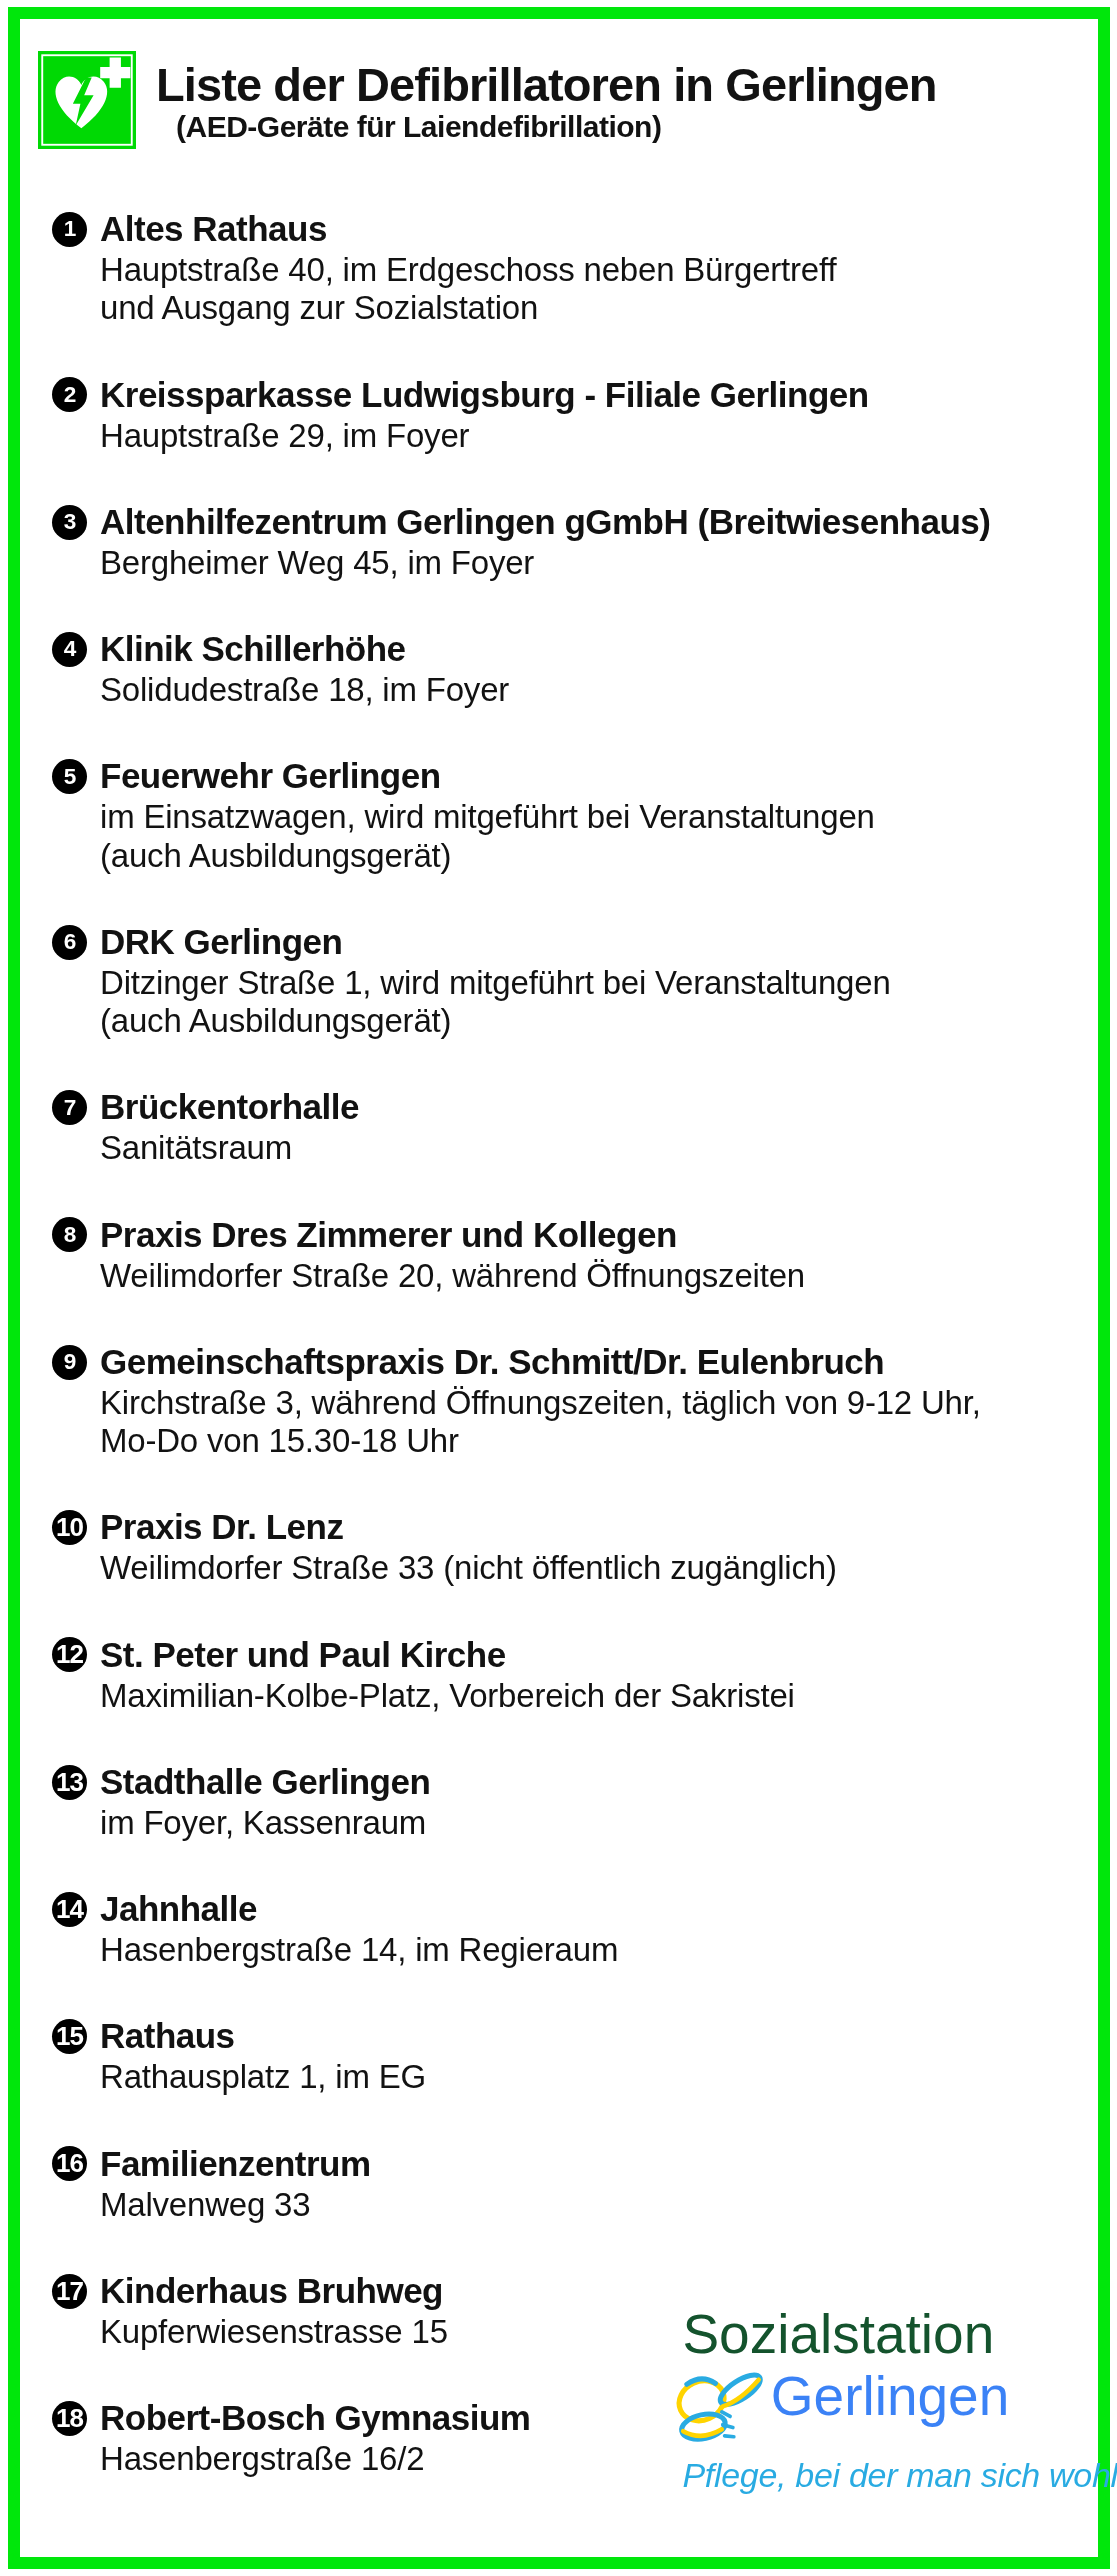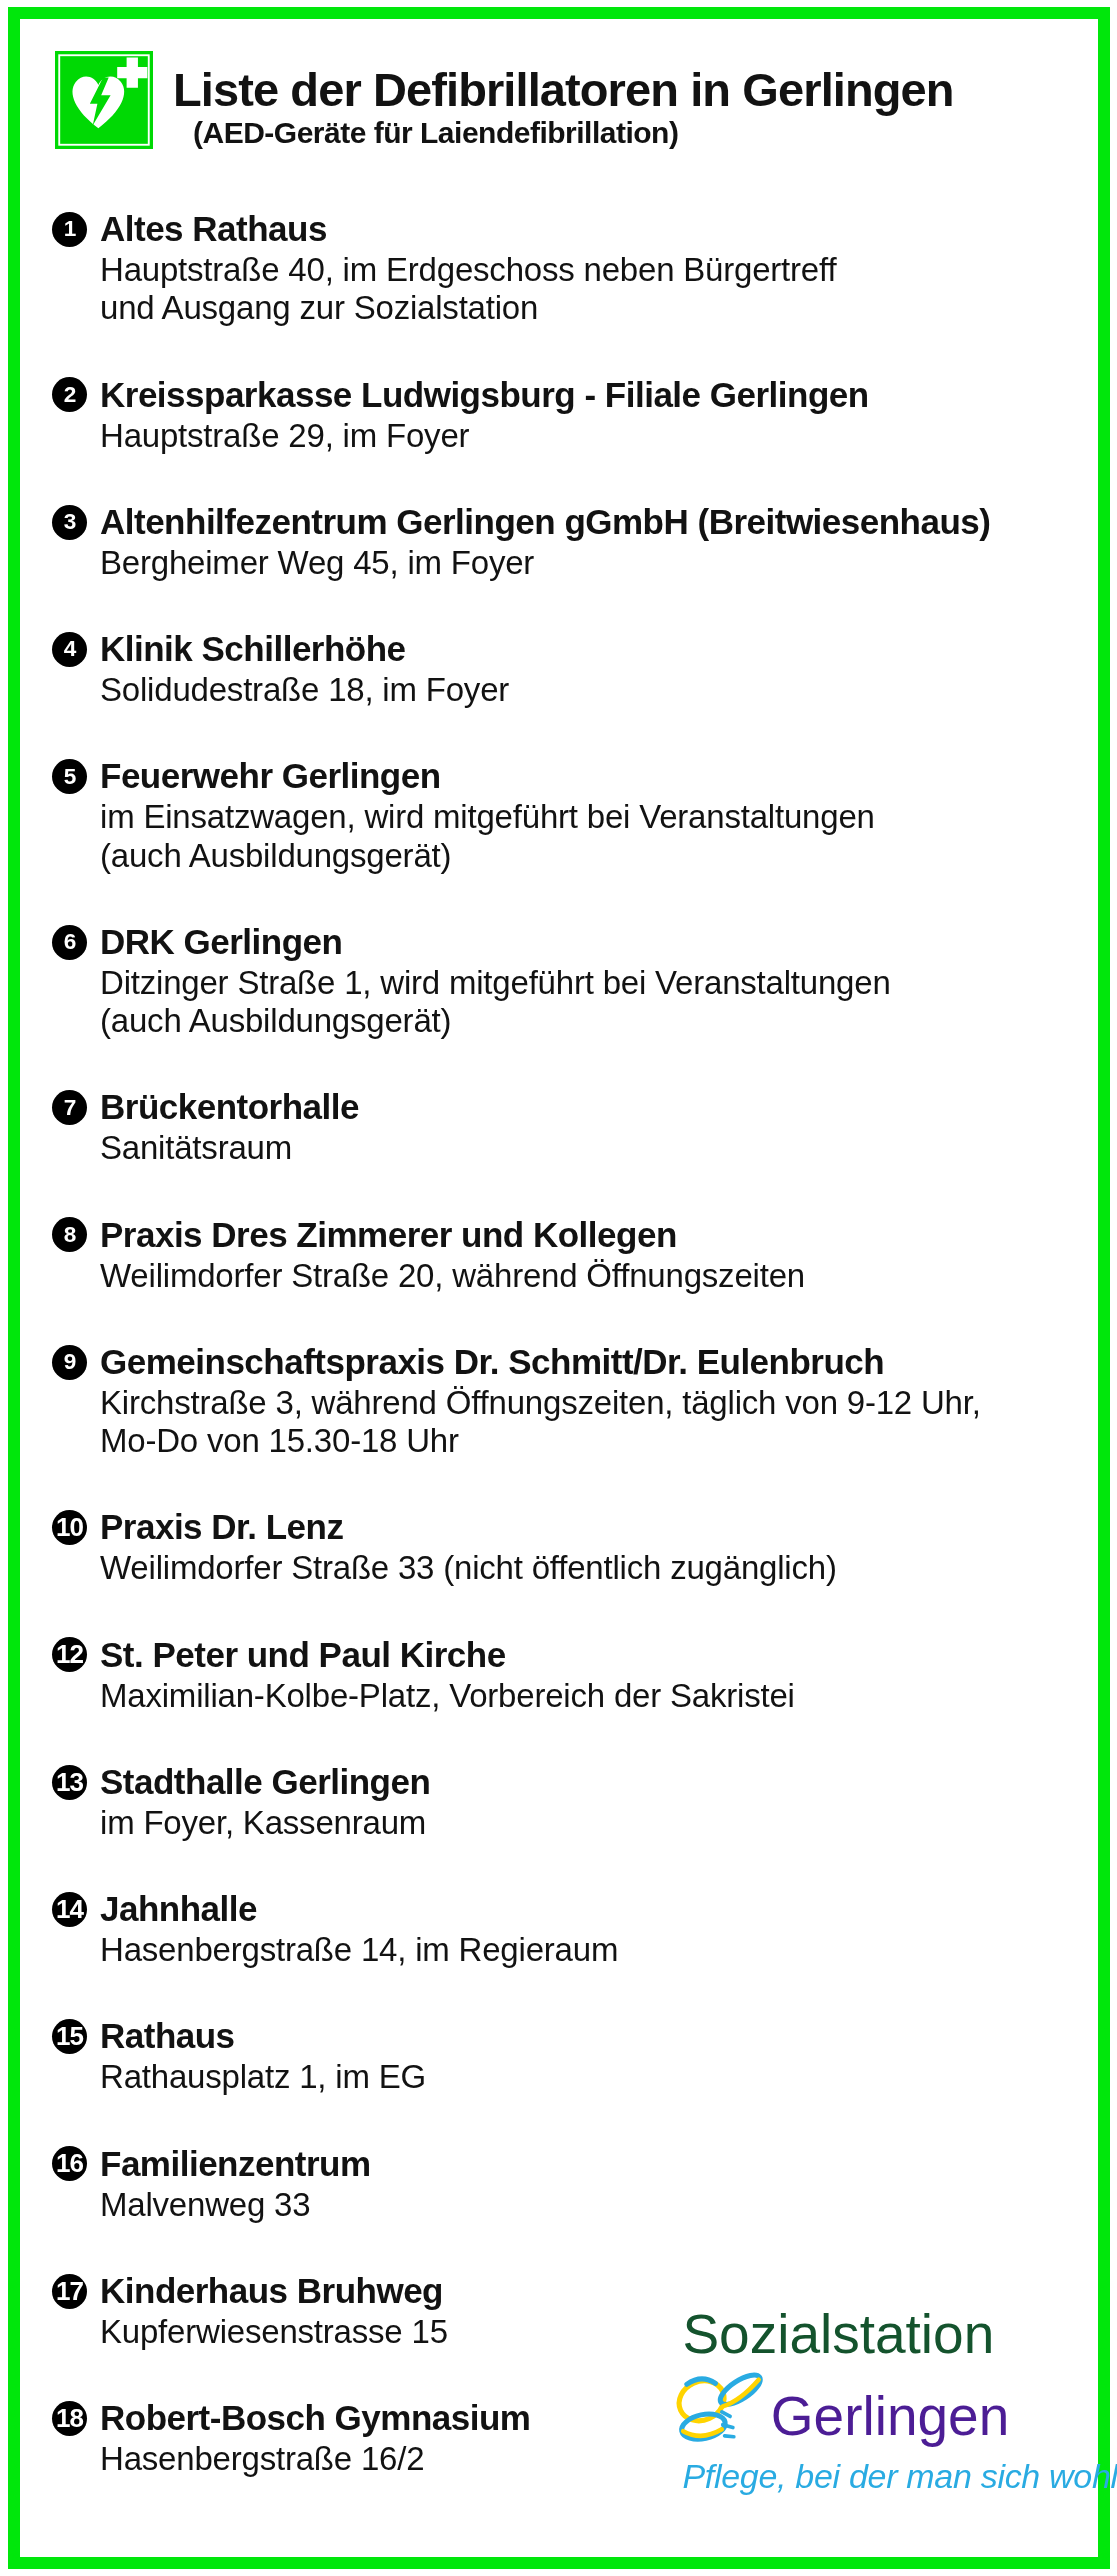--- a/index.html
+++ b/index.html
@@ -11,21 +11,21 @@
     color:#121212;
     overflow:hidden;
   }
   .frame{
     position:absolute;
     left:7.5px;top:6.6px;right:7.5px;bottom:7.5px;
     border:12.2px solid var(--frame-green,#00e70b);
     pointer-events:none;
   }
   
-  .header{position:absolute;top:51px;left:55px;display:flex;align-items:flex-end;}
+  .header{position:absolute;top:51px;left:38px;display:flex;align-items:center;}
   .aed-icon{width:98px;height:98px;flex:none;}
   .titles{margin-left:20px;padding-top:1.9px;}
   .title-line1{font-size:47px;font-weight:700;line-height:1.1;letter-spacing:-0.9px;white-space:nowrap;}
   .title-line2{font-size:30px;font-weight:700;line-height:1.1;letter-spacing:-0.5px;white-space:nowrap;margin-left:20px;}
   
   .list{position:absolute;top:209px;left:52px;right:28px;}
   .item{display:flex;margin-bottom:47px;}
   .badge{
     width:35px;height:35px;border-radius:50%;
     background:var(--badge-black,#000);
@@ -36,21 +36,21 @@
   .badge.two{font-size:26px;}
   .item-text{margin-left:13px;}
   .item-title{font-size:35px;font-weight:700;line-height:1.12;letter-spacing:-0.5px;white-space:nowrap;}
   .item-details{margin-top:2.8px;}
   .item-detail{font-size:33px;font-weight:400;line-height:1.16;letter-spacing:-0.2px;white-space:nowrap;}
   
   .logo{position:absolute;left:673px;top:2306px;width:414px;}
   .logo-line1{margin-left:9.4px;font-size:55px;line-height:1.05;color:#14532d;}
   .logo-line2{display:flex;align-items:flex-start;margin-top:3.8px;}
   .butterfly{width:94px;height:81px;flex:none;margin-top:-3.8px;}
-  .logo-line2-text{font-size:55px;line-height:1.05;color:#4c1d95;margin-left:3.8px;margin-top:20px;}
+  .logo-line2-text{font-size:55px;line-height:1.05;color:#3b82f6;margin-left:3.8px;margin-top:0;}
   .tagline{
     margin-left:9.4px;margin-top:11.3px;
     font-size:34px;font-style:italic;letter-spacing:-0.3px;
     color:var(--logo-blue,#29abe2);white-space:nowrap;
   }
 </style>
 </head>
 <body>
 
 <div class="page" style="--frame-green: #00e70b; --icon-green: #00d904; --badge-black: #000000; --logo-blue: #29abe2; --logo-yellow: #ffd400;">

